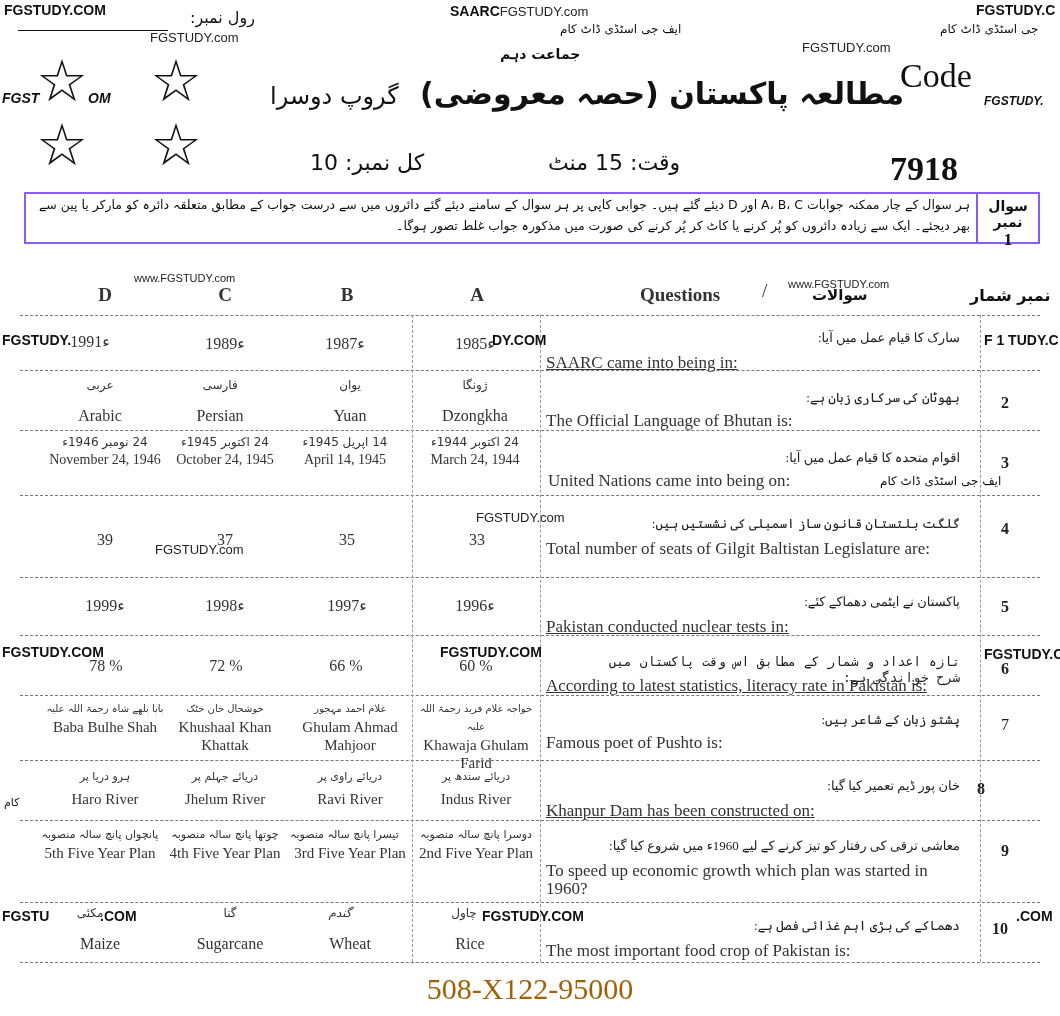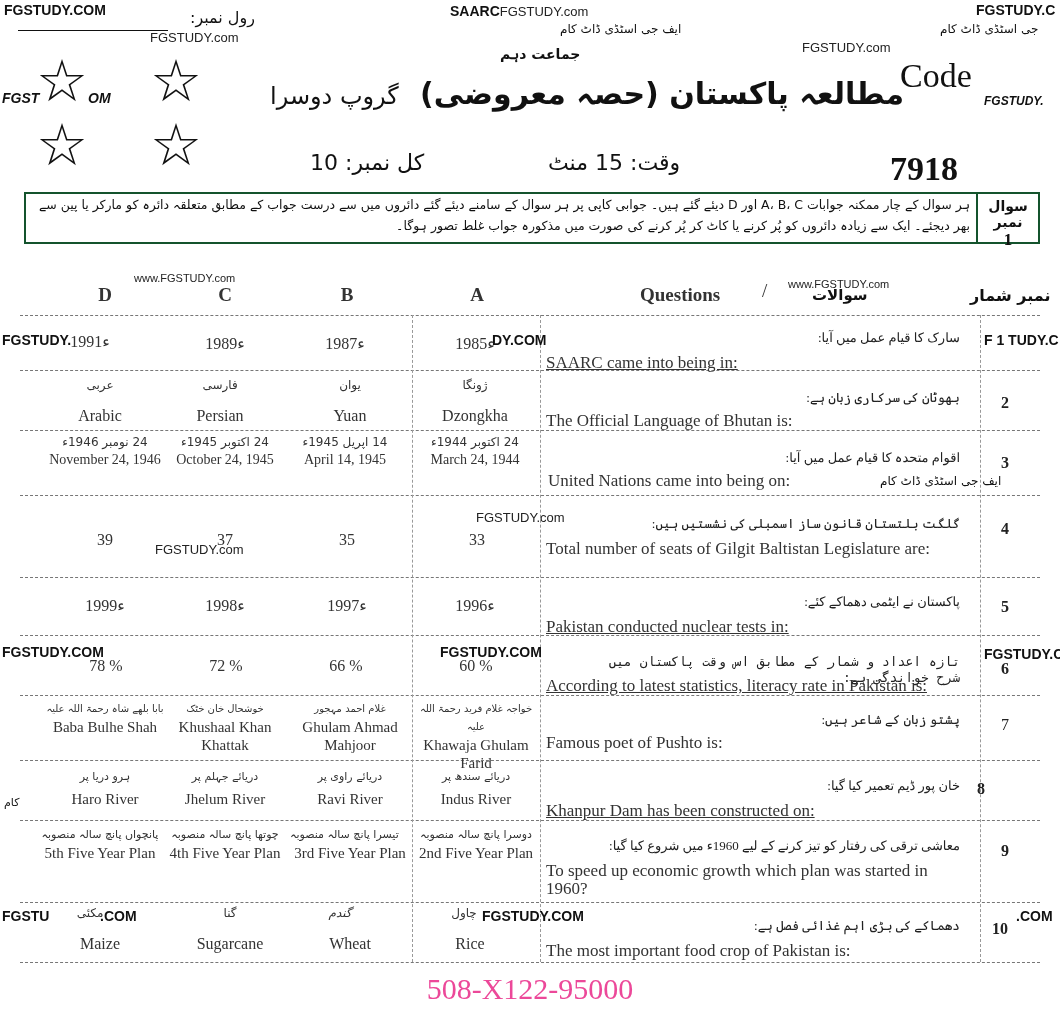--- a/index.html
+++ b/index.html
@@ -5,21 +5,21 @@
   html, body { margin:0; padding:0; background:#fff; }
   body { width:1060px; height:1016px; position:relative; overflow:hidden; color:#111; font-family:"Liberation Serif", serif; }
   .abs { position:absolute; }
   .wm { font-family:"Liberation Sans", sans-serif; font-weight:bold; font-size:14px; color:#111; }
   .wm-light { font-family:"Liberation Sans", sans-serif; font-size:13px; color:#222; }
   .urdu { font-family:"DejaVu Sans", sans-serif; direction:rtl; }
   .star { font-size:58px; line-height:1; font-family:"DejaVu Sans", sans-serif; color:#111; }
   .title-urdu { font-size:40px; font-weight:bold; }
   .obj { font-size:34px; font-family:"Liberation Serif", serif; text-align:center; line-height:36px; }
   .code-num { font-size:34px; font-weight:bold; font-family:"Liberation Serif", serif; }
-  .instr-box { border:2px solid #14532d; }
+  .instr-box { border:2px solid #8b5cf6; }
   .col-head { font-size:19px; font-weight:bold; font-family:"Liberation Serif", serif; color:#333; text-align:center; }
   .opt { font-size:16px; color:#333; text-align:center; line-height:19px; }
   .opt-urdu { font-size:12px; color:#333; direction:rtl; }
   .q-en { font-size:17px; color:#333; line-height:18px; }
   .q-ur { font-size:13px; color:#222; direction:rtl; text-align:right; }
   .q-num { font-size:16px; font-weight:bold; color:#222; text-align:center; }
   .hline { position:absolute; height:0; border-top:1px dashed #777; }
   .vline { position:absolute; width:0; border-left:1px dashed #999; }
   .underline { text-decoration:underline; }
 </style>
@@ -235,13 +235,13 @@
 <div class="abs urdu opt-urdu" style="left:300px;top:906px;width:80px;text-align:center;font-style:italic;">گندم</div>
 <div class="abs opt" style="left:310px;top:934px;width:80px;">Wheat</div>
 <div class="abs urdu opt-urdu" style="left:444px;top:906px;width:40px;text-align:center;">چاول</div>
 <div class="abs opt" style="left:440px;top:934px;width:60px;">Rice</div>
 <div class="abs wm" style="left:482px;top:908px;">FGSTUDY.COM</div>
 <div class="abs q-ur" style="left:700px;top:918px;width:260px;">دھماکے کی بڑی اہم غذائی فصل ہے:</div>
 <div class="abs q-en" style="left:546px;top:942px;">The most important food crop of Pakistan is:</div>
 <div class="abs wm" style="left:1016px;top:908px;">.COM</div>
 <div class="abs q-num" style="left:980px;top:920px;width:40px;">10</div>
 
-<div class="abs" style="left:0;top:972px;width:1060px;text-align:center;font-size:30px;font-family:'Liberation Serif',serif;color:#ec4899;">508-X122-95000</div>
+<div class="abs" style="left:0;top:972px;width:1060px;text-align:center;font-size:30px;font-family:'Liberation Serif',serif;color:#a16207;">508-X122-95000</div>
 
 </body></html>

